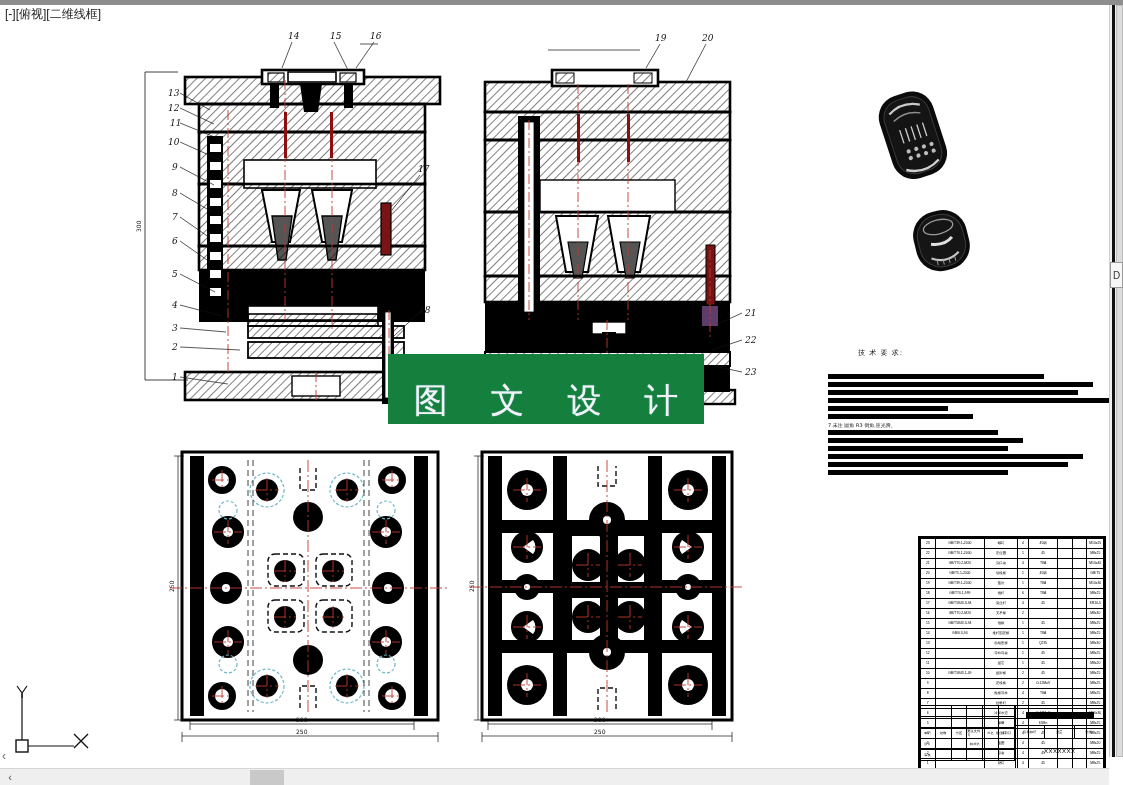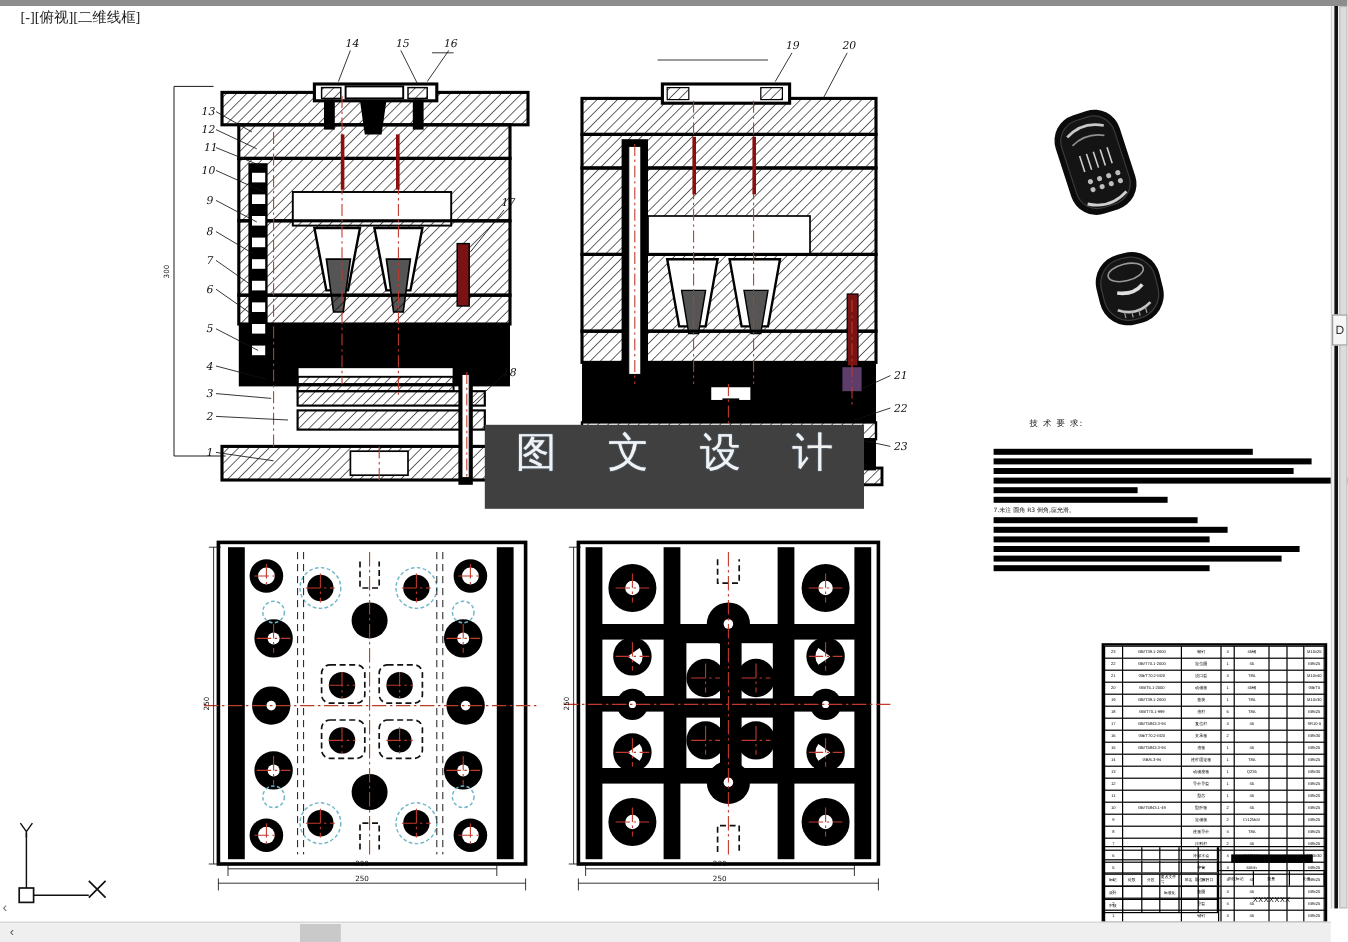--- a/index.html
+++ b/index.html
@@ -16,25 +16,25 @@
     width: 1123px; height: 785px;
     background: #ffffff;
   }
   
   .top-strip {
     position: absolute; left: 0; top: 0;
     width: 1123px; height: 5px;
     background: #8d8d8d;
   }
   .viewport-label {
-    position: absolute; left: 17px; top: 6px;
+    position: absolute; left: 5px; top: 6px;
     font-size: 12px; color: #1a1a1a;
     letter-spacing: 0px;
     white-space: nowrap;
-    font-family: Liberation Serif, serif;
+    font-family: Liberation Sans, sans-serif;
   }
   
   .vscroll {
     position: absolute; right: 0; top: 5px;
     width: 14px; height: 752px;
     background: #f1f1f1;
     border-left: 1px solid #cfcfcf;
   }
   .vscroll .track-line {
     position: absolute; left: 2px; top: 0;
@@ -81,24 +81,24 @@
   
   .ucs { position: absolute; left: 12px; top: 680px; width: 90px; height: 80px; }
   
   .canvas {
     position: absolute; left: 0; top: 20px;
     width: 1109px; height: 740px;
   }
   svg.dwg { display: block; }
   
   .watermark {
-    position: absolute; left: 404px; top: 354px;
+    position: absolute; left: 388px; top: 354px;
     width: 316px; height: 70px;
-    background: #404040;
-    display: flex; align-items: flex-start; justify-content: center;
+    background: #15803d;
+    display: flex; align-items: flex-end; justify-content: center;
   }
   .watermark .wtext {
     color: #f2f2f2;
     font-size: 34px;
     letter-spacing: 16px;
     text-indent: 16px;
     font-family: "DejaVu Serif", serif;
     text-shadow: 0 0 1px #9fd0ff;
     white-space: nowrap;
   }

